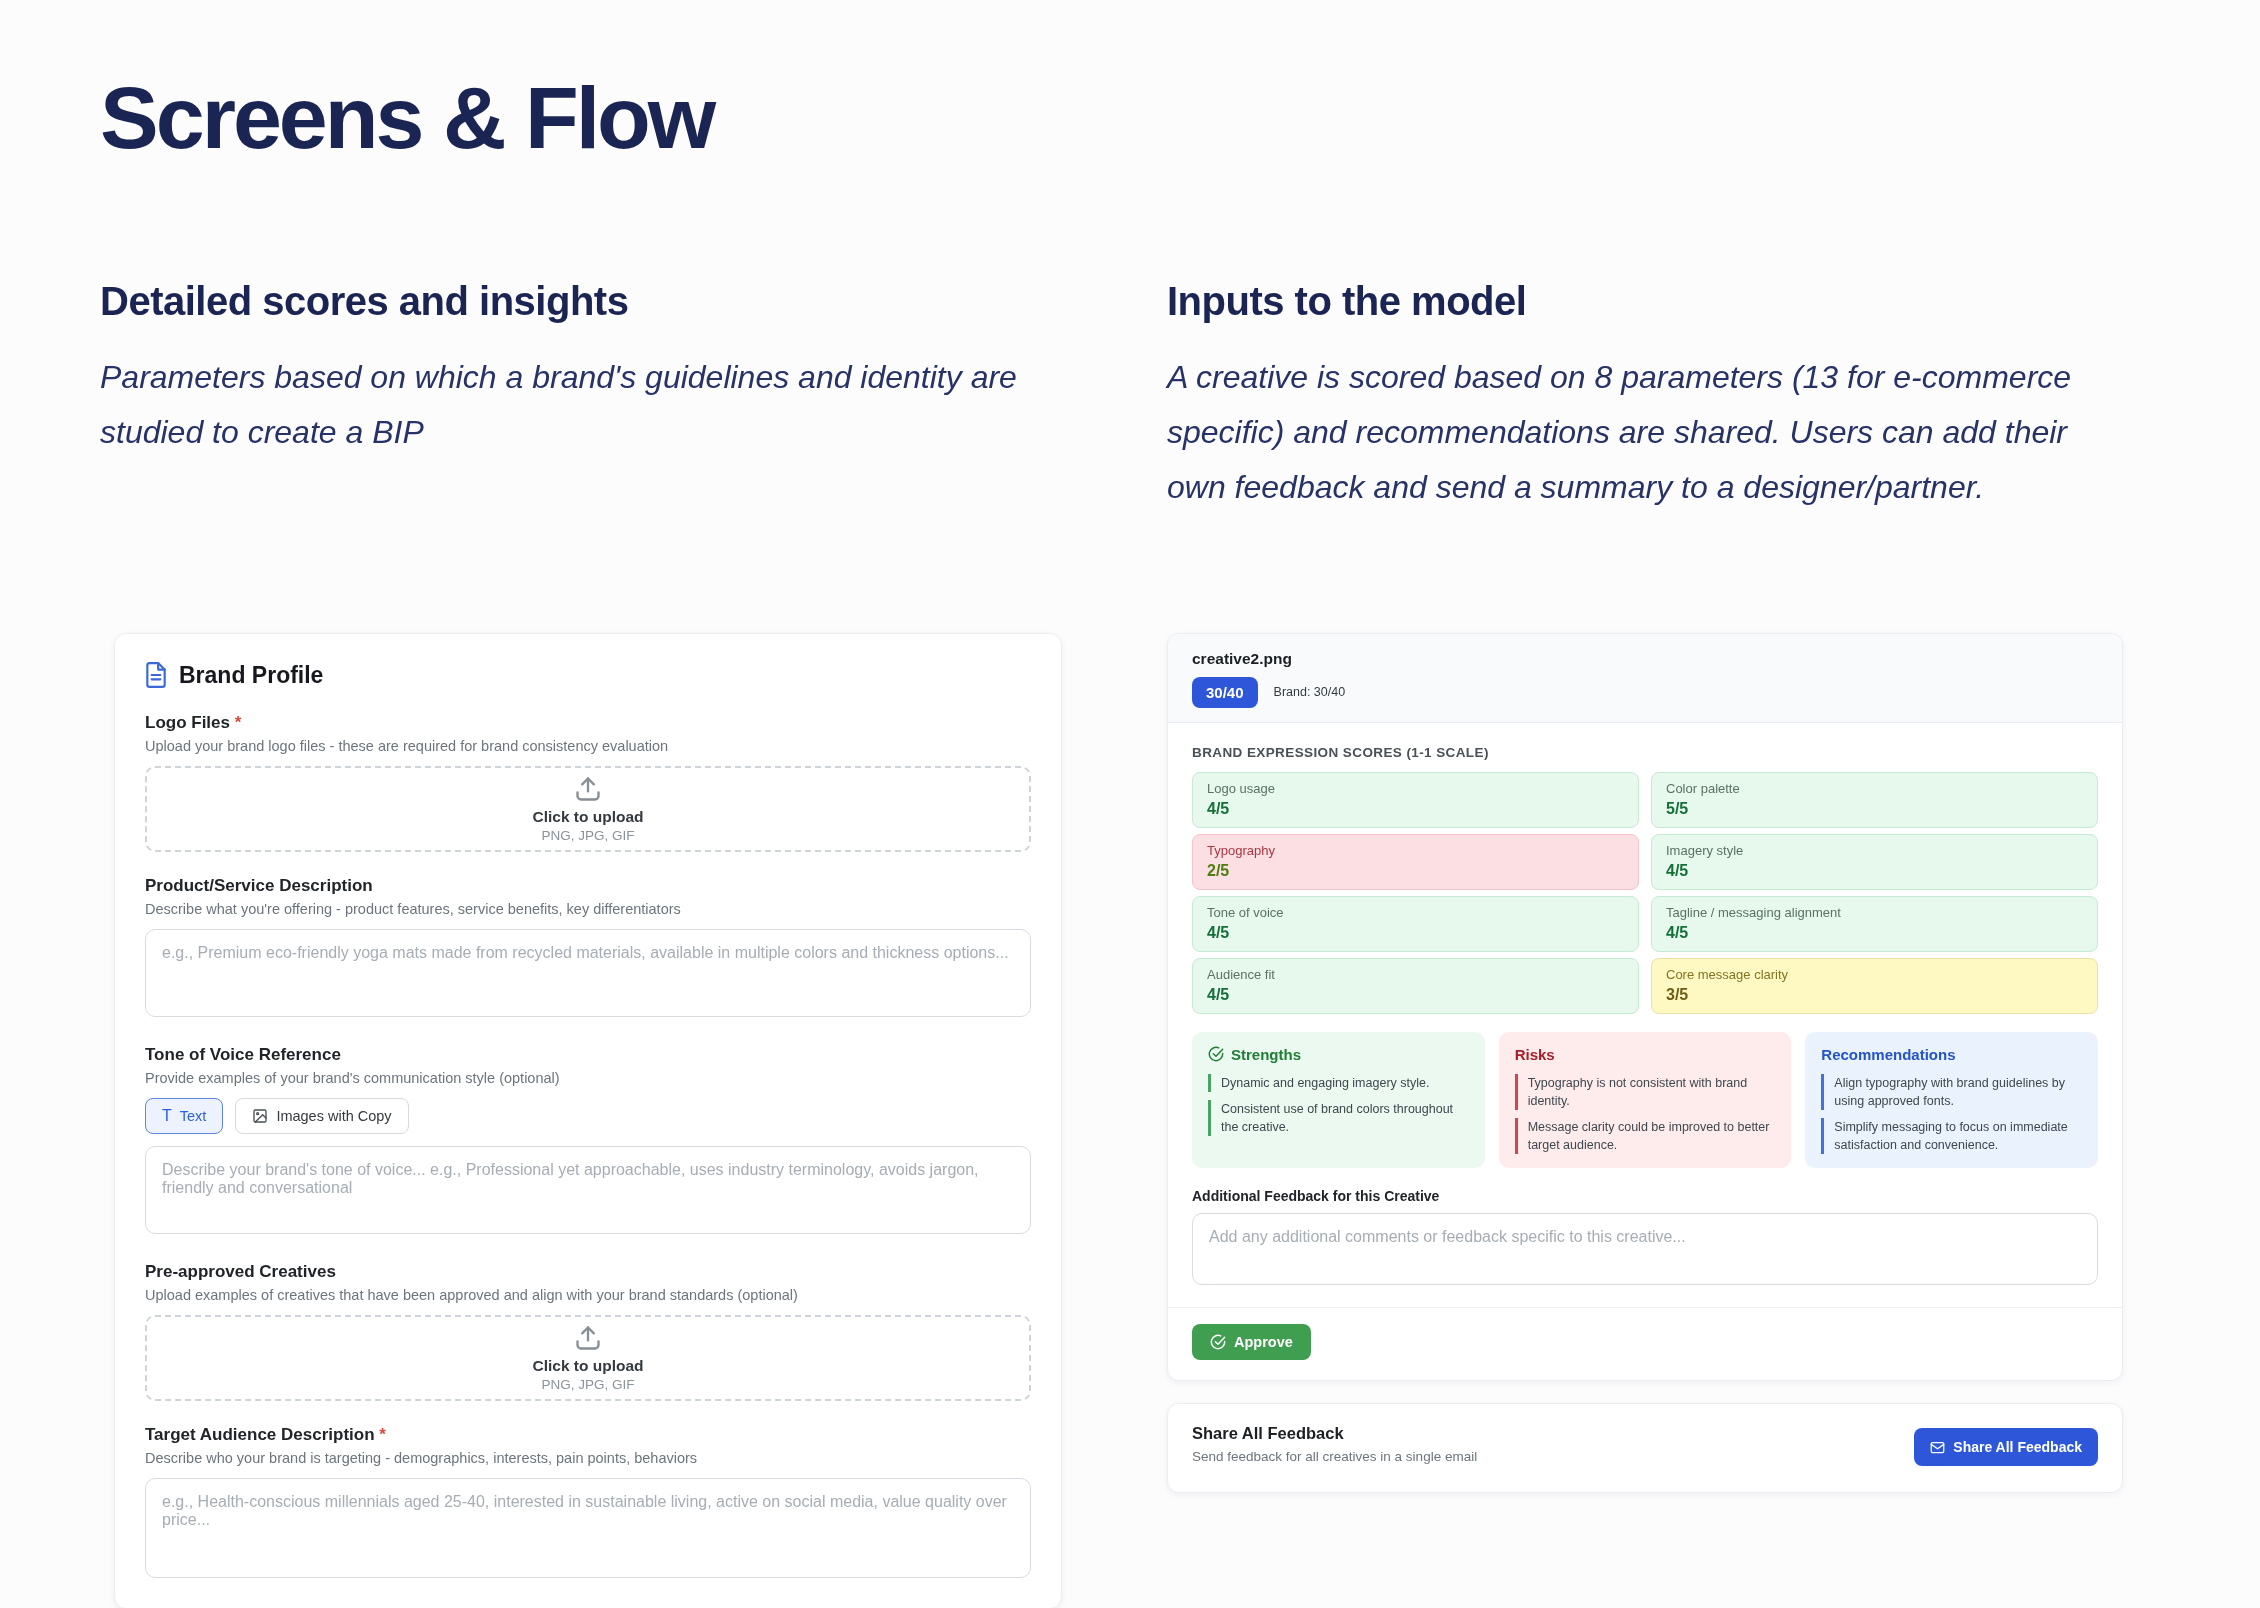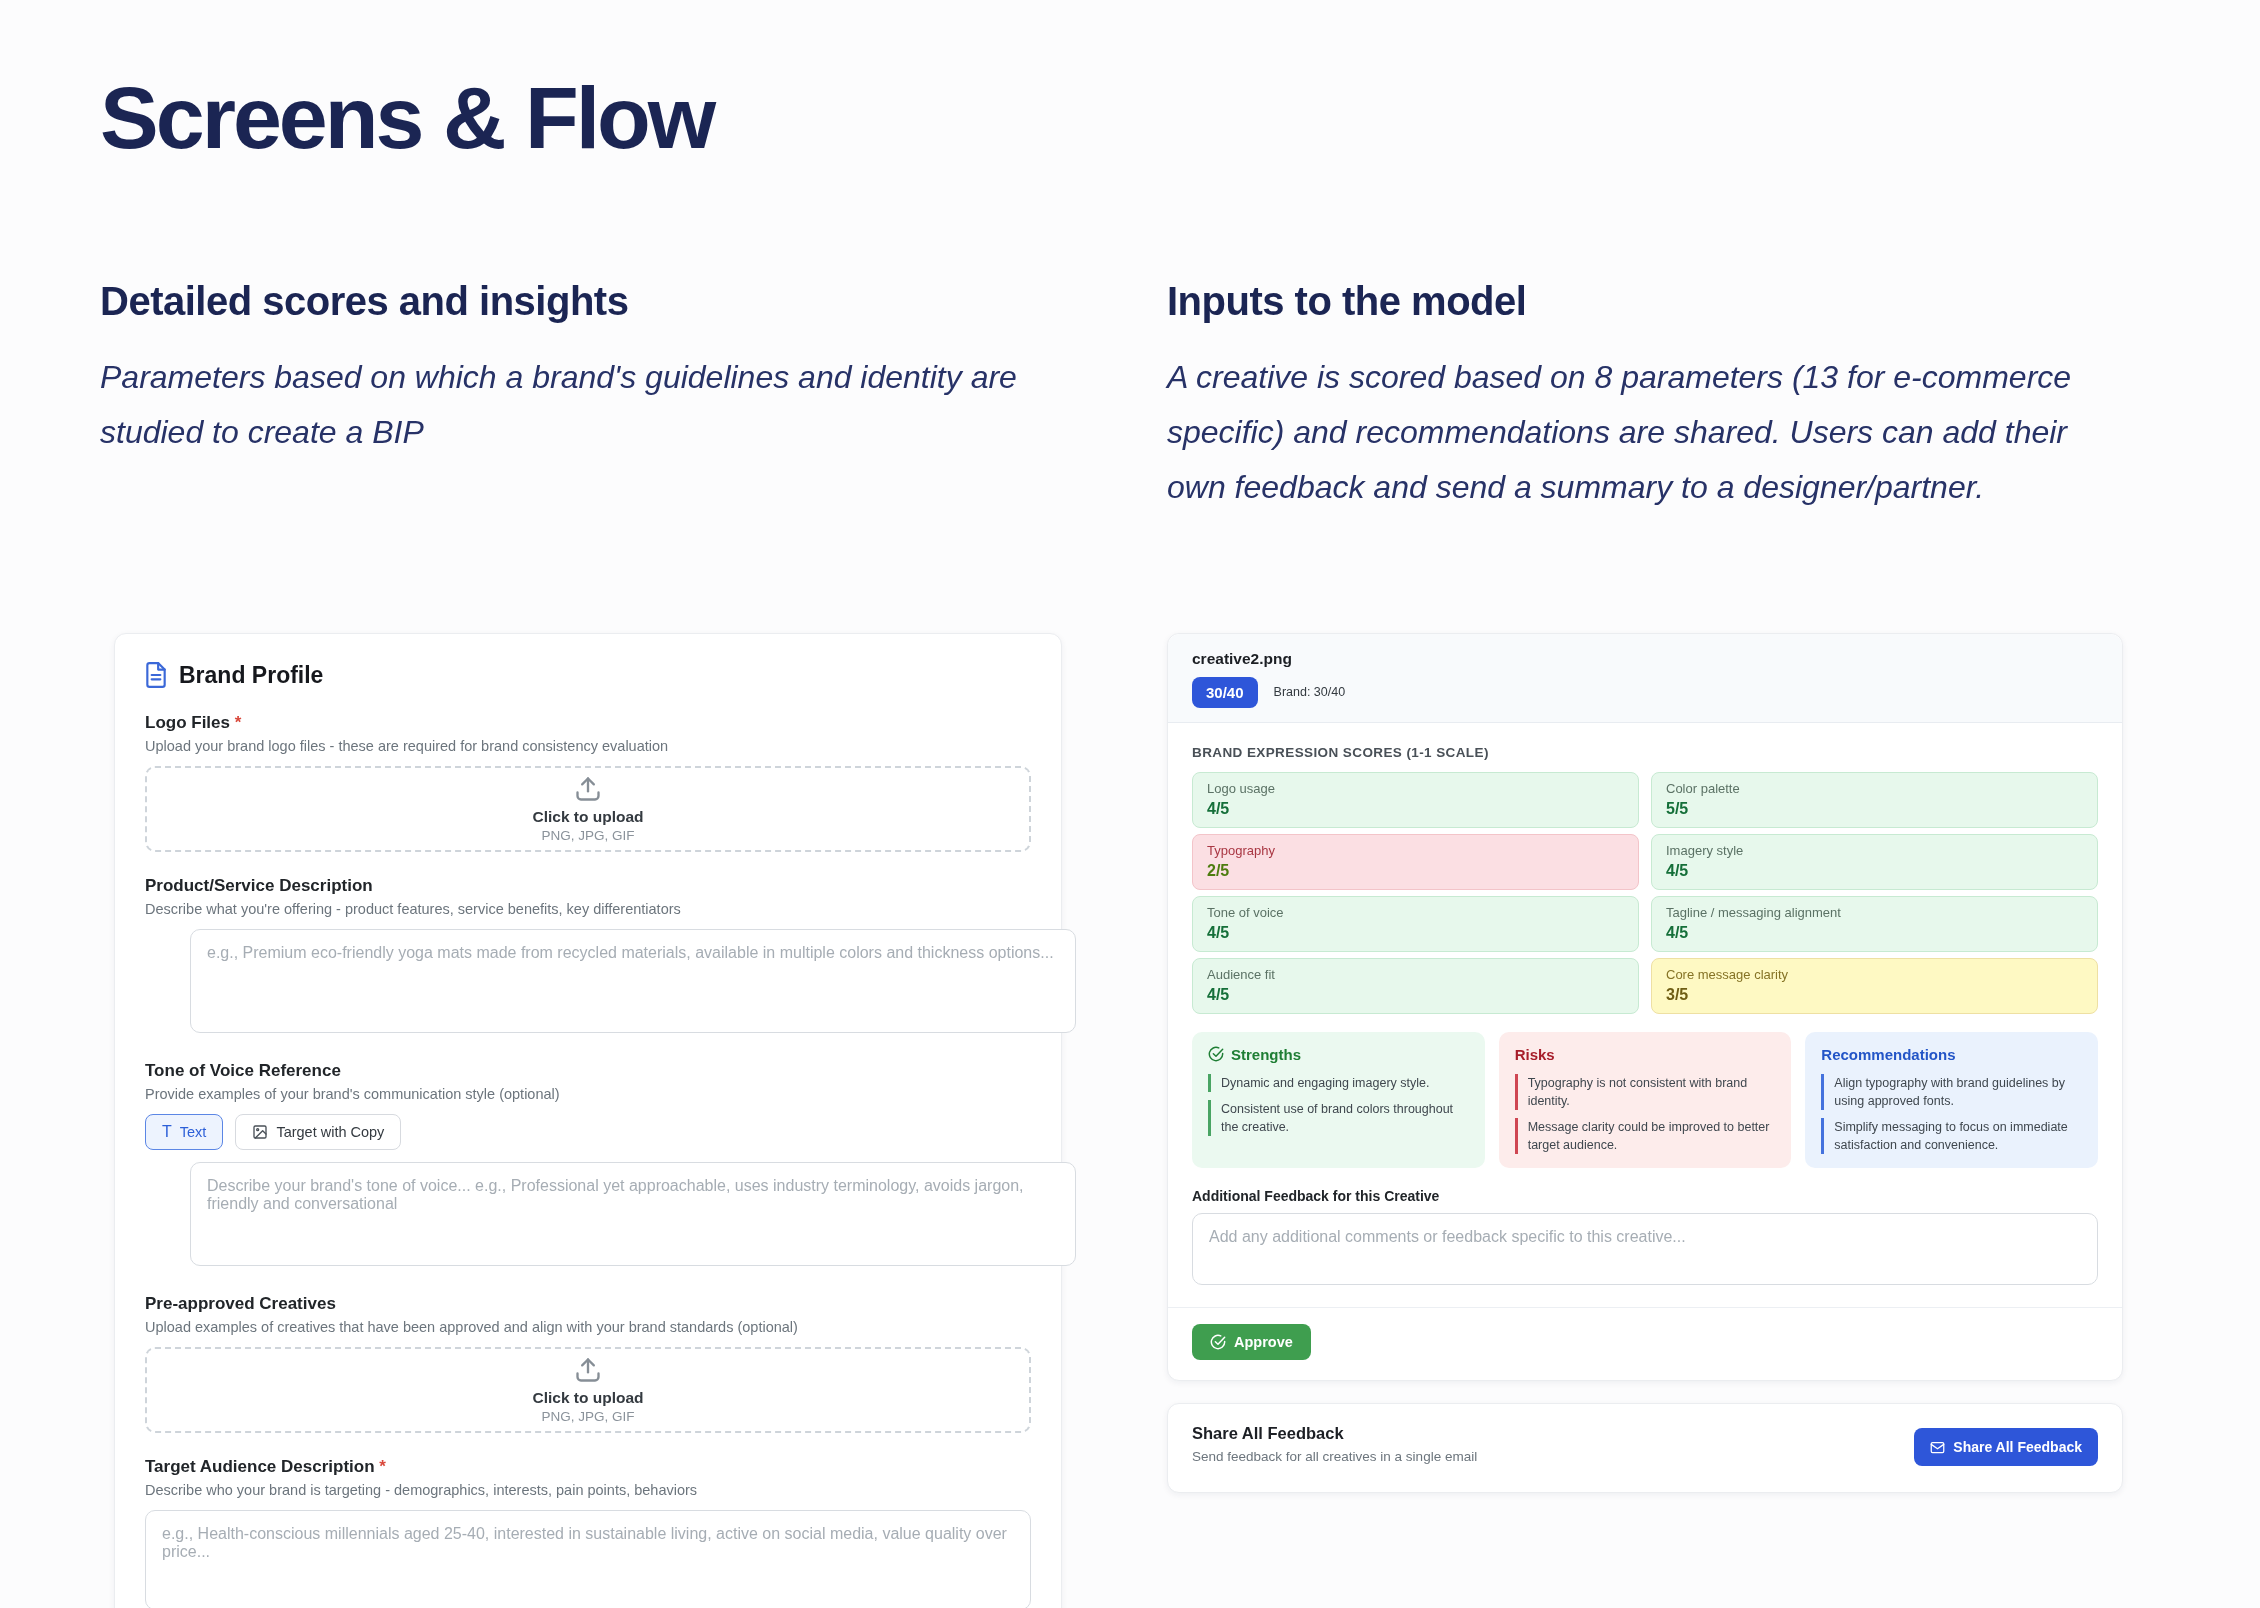--- a/index.html
+++ b/index.html
@@ -49,21 +49,21 @@
     cursor:pointer; background:#fff;
   }
   .upload-label { font-size:15.5px; font-weight:bold; color:#343a40; margin-top:5px; }
   .upload-formats { font-size:13.5px; color:#8b939b; margin-top:2px; }
   textarea.ta {
     width:100%; border:1px solid #d8dce1; border-radius:10px;
     padding:14px 16px; font-family:"Liberation Sans", sans-serif;
     font-size:16px; color:#343a40; resize:none; background:#fff; outline:none;
   }
   textarea.ta::placeholder { color:#a6adb4; }
-  .ta-md { height:104px;margin-left:45px; }
+  .ta-md { height:88px; }
   .ta-lg { height:100px; }
   .toggle-row { display:flex; gap:12px; margin-bottom:12px; }
   .toggle-btn {
     display:inline-flex; align-items:center; gap:8px;
     font-size:14.5px; border-radius:8px; padding:8px 16px; cursor:pointer;
     border:1px solid #d7dadf; background:#fff; color:#343a40;
     font-family:"Liberation Sans", sans-serif;
   }
   .toggle-btn.active {
     border:1px solid #5b86e5; background:#edf3fe; color:#2c5fd8;
@@ -207,21 +207,21 @@
               <span>Text</span>
             </button>
             <button class="toggle-btn">
               <span>
                 <svg width="16" height="16" viewBox="0 0 24 24" fill="none" stroke="#495057" stroke-width="2" stroke-linecap="round" stroke-linejoin="round">
                   <rect x="3" y="3" width="18" height="18" rx="2"></rect>
                   <circle cx="8.5" cy="8.5" r="1.5"></circle>
                   <path d="M21 15l-5-5L5 21"></path>
                 </svg>
               </span>
-              <span>Target with Copy</span>
+              <span>Images with Copy</span>
             </button>
           </div>
           <textarea class="ta ta-md" placeholder="Describe your brand's tone of voice... e.g., Professional yet approachable, uses industry terminology, avoids jargon, friendly and conversational" style=""></textarea>
         </div>
 
         <div class="field">
           <div class="f-label">Pre-approved Creatives</div>
           <div class="f-hint">Upload examples of creatives that have been approved and align with your brand standards (optional)</div>
           <div class="upload-box">
             <span>

